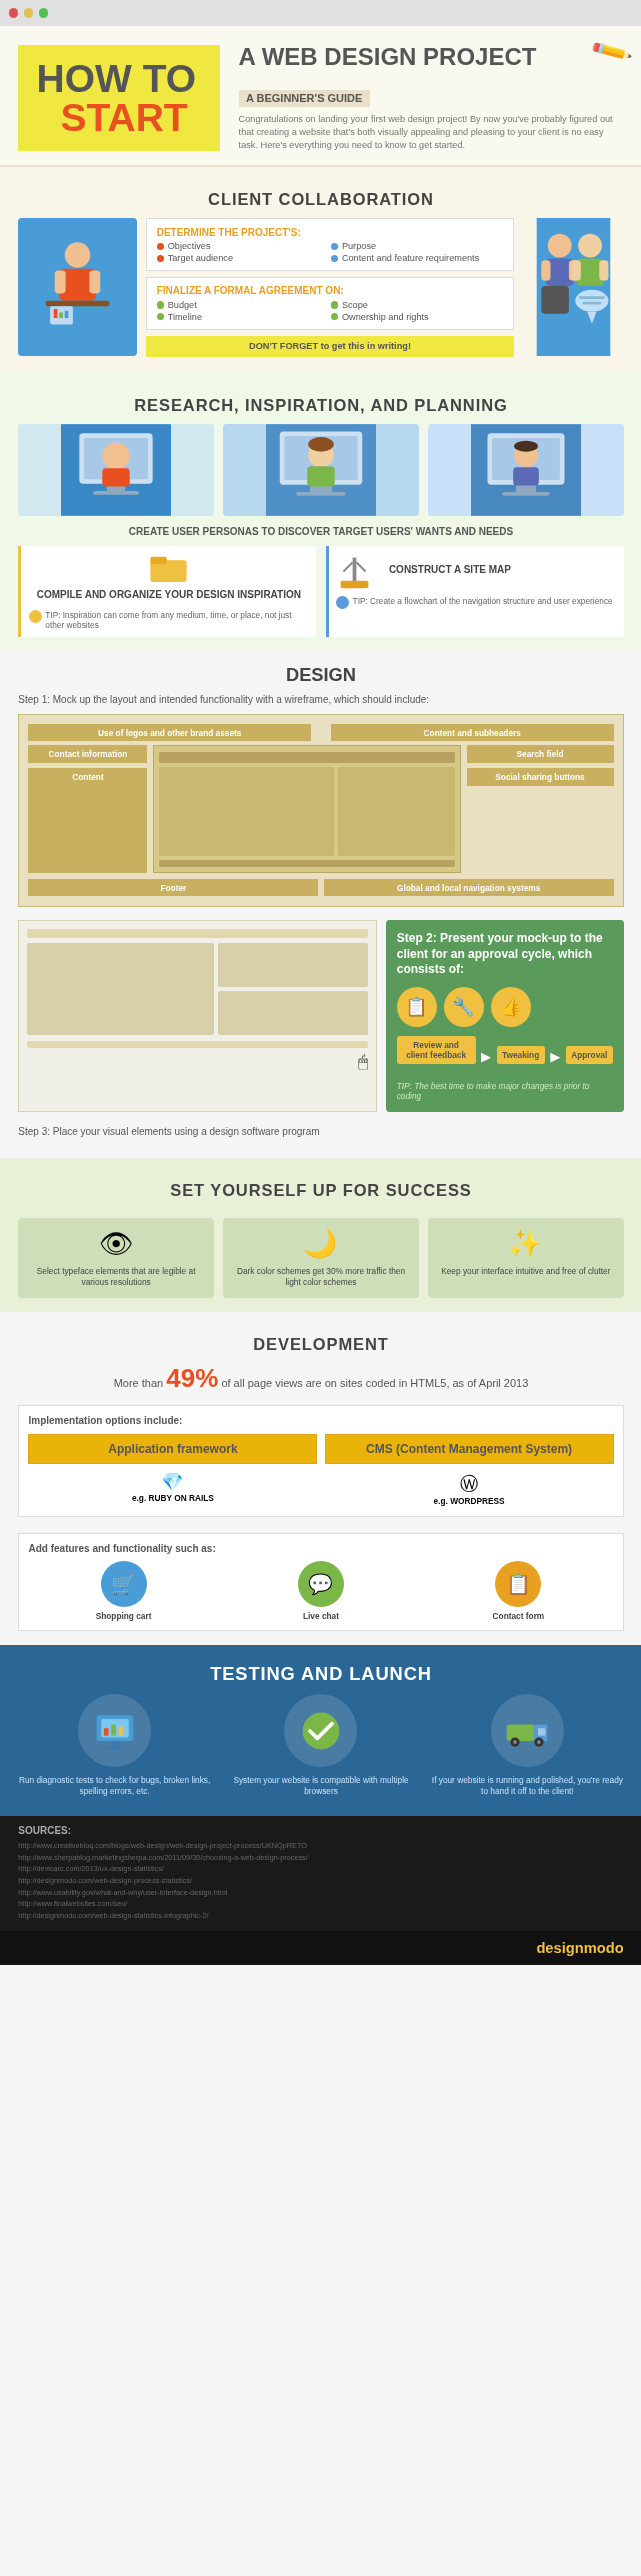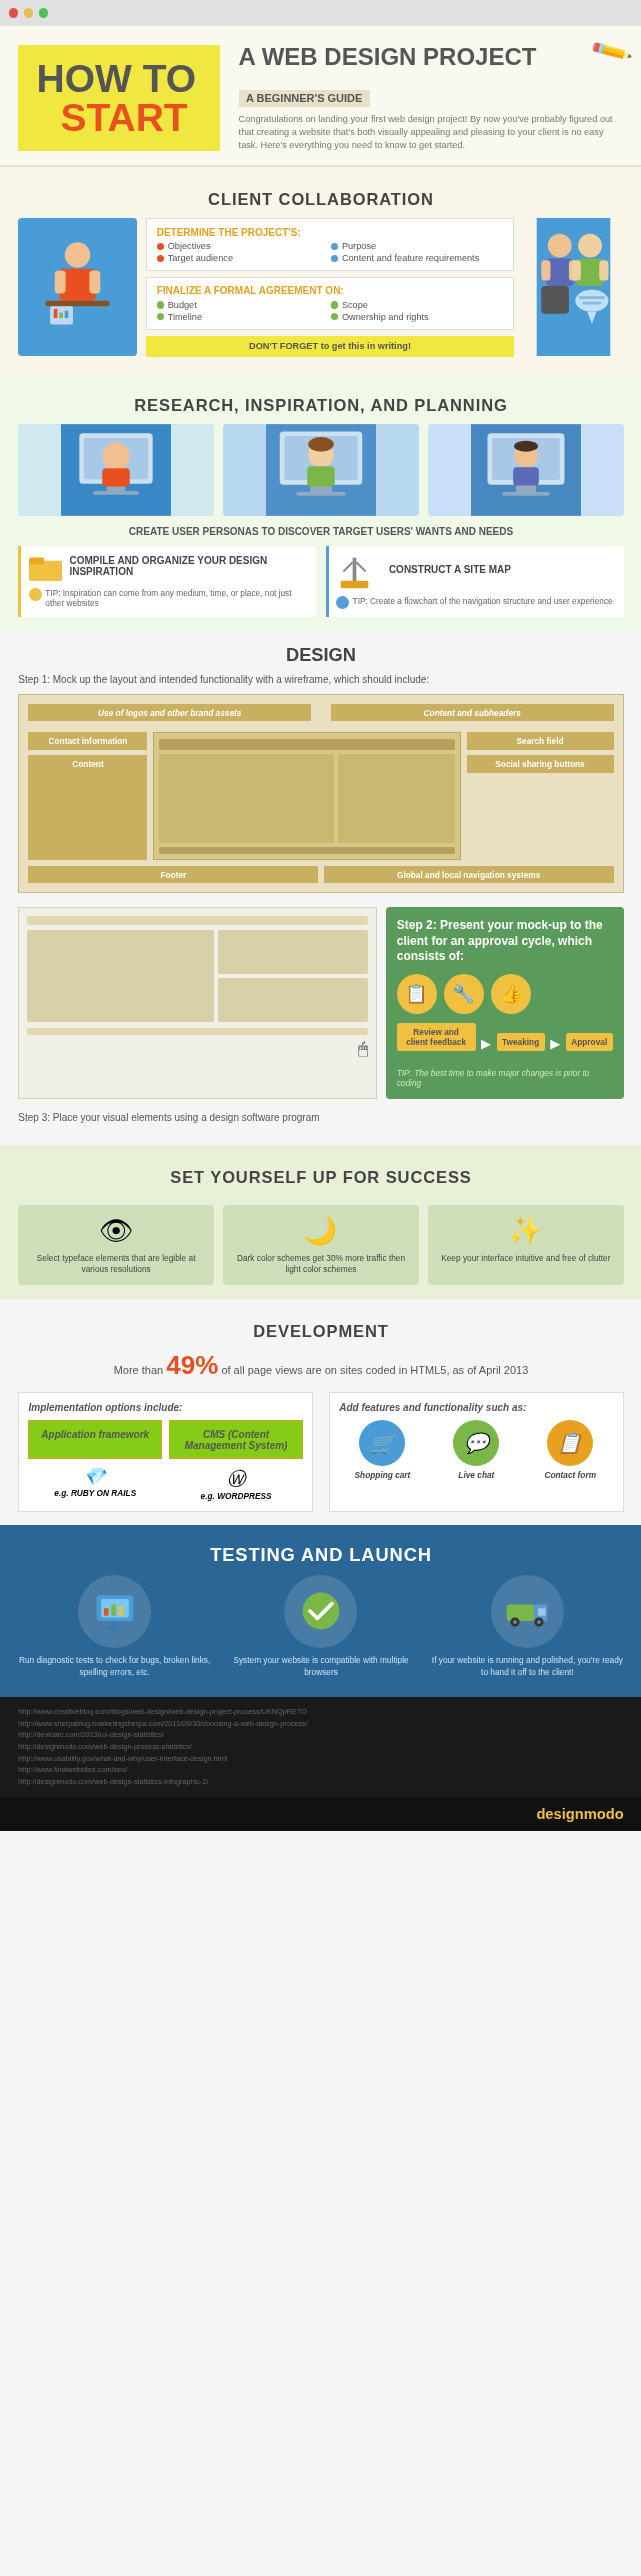--- a/index.html
+++ b/index.html
@@ -358,47 +358,46 @@
       color: #555;
       margin-bottom: 11px;
     }
     .dev-stat span.pct {
       font-size: 26px;
       font-weight: 900;
       color: #e85020;
     }
     .dev-inner {
       display: grid;
-      grid-template-columns: 1fr 1fr;
+      grid-template-columns: 1fr;
       gap: 16px;
-      font-style: italic;
     }
     .impl-box {
       background: #fff;
       border: 0.9px solid #ddd;
       padding: 9.2px;
     }
     .impl-title {
       font-size: 10px;
       font-weight: bold;
       color: #555;
       margin-bottom: 7.3px;
     }
     .impl-options {
       display: grid;
       grid-template-columns: 1fr 1fr;
       gap: 7.3px;
       margin-bottom: 7.3px;
     }
     .impl-option {
-      background: #84cc16;
+      background: #eab308;
       border: 1.8px solid #e0a020;
       padding: 7.3px;
       text-align: center;
-      font-size: 10px;
+      font-size: 12px;
       font-weight: bold;
       color: #555;
     }
     .impl-logos {
       display: grid;
       grid-template-columns: 1fr 1fr;
       gap: 7.3px;
       font-size: 8.3px;
       text-align: center;
     }
@@ -664,21 +663,21 @@
         <ellipse cx="60" cy="24" rx="13" ry="6" fill="#4a3020"></ellipse>
       </svg>
     </div>
   </div>
 
   <div class="create-text">CREATE USER PERSONAS TO DISCOVER TARGET USERS' WANTS AND NEEDS</div>
 
   <div class="compile-row">
     <div class="compile-box">
 
-      <div style="display:flex;align-items:center;gap:7.3px;margin-bottom:5.5px;">
+      <div style="display:flex;align-items:center;gap:7.3px;margin-bottom:5.5px;flex-direction:column;">
         <svg width="37" height="29" viewBox="0 0 40 32">
           <rect x="0" y="8" width="40" height="24" fill="#f0c040" rx="3"></rect>
           <rect x="0" y="4" width="18" height="8" fill="#e8a820" rx="2"></rect>
         </svg>
         <div class="compile-title">COMPILE AND ORGANIZE YOUR DESIGN INSPIRATION</div>
       </div>
       <div class="compile-tip">
         <div class="tip-icon"></div>
         <span>TIP: Inspiration can come from any medium, time, or place, not just other websites</span>
       </div>
@@ -702,21 +701,21 @@
     </div>
   </div>
 </div>
 
 <div class="design-section">
   <div class="design-title">DESIGN</div>
   <p class="step-label">Step 1: Mock up the layout and intended functionality with a wireframe, which should include:</p>
 
   <div class="wireframe-container">
 
-    <div style="display:grid;grid-template-columns:1fr 1fr;gap:20px;margin-bottom:11px;font-style:italic;">
+    <div style="display:grid;grid-template-columns:1fr 1fr;gap:20px;margin-bottom:4px;">
       <div class="wf-label">Use of logos and other brand assets</div>
       <div class="wf-label">Content and subheaders</div>
     </div>
 
     <div style="display:flex;gap:5.5px;margin-bottom:5.5px;">
       <div style="display:flex;flex-direction:column;gap:5.5px;width:119px;">
         <div class="wf-label">Contact information</div>
         <div class="wf-label" style="flex:1;">Content</div>
       </div>
 
@@ -899,20 +898,21 @@
           <circle cx="38" cy="37" r="5" fill="#333"></circle>
           <circle cx="38" cy="37" r="2" fill="#888"></circle>
         </svg>
       </div>
       <div class="testing-card-text">If your website is running and polished, you're ready to hand it off to the client!</div>
     </div>
   </div>
 </div>
 
 <div class="sources-section">
+  <div class="sources-title">SOURCES:</div>
   <div class="sources-links">
     http://www.creativebloq.com/blogs/web-design/web-design-project-process/UKNQpRETO<br>
     http://www.sherpablog.marketingsherpa.com/2011/09/30/choosing-a-web-design-process/<br>
     http://devicarc.com/2013/ux-design-statistics/<br>
     http://designmodo.com/web-design-process-statistics/<br>
     http://www.usability.gov/what-and-why/user-interface-design.html<br>
     http://www.finalwebsites.com/seo/<br>
     http://designmodo.com/web-design-statistics-infographic-2/
   </div>
 </div>

